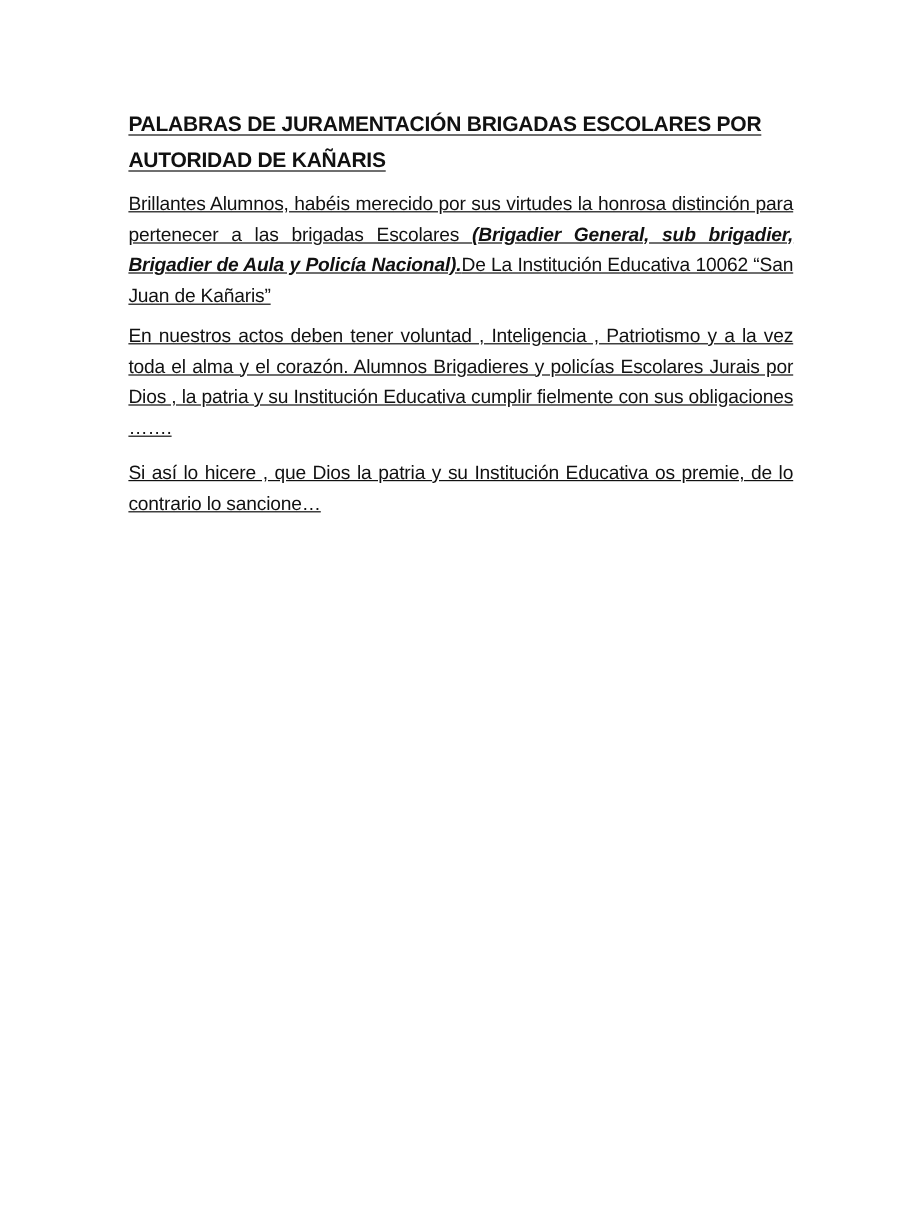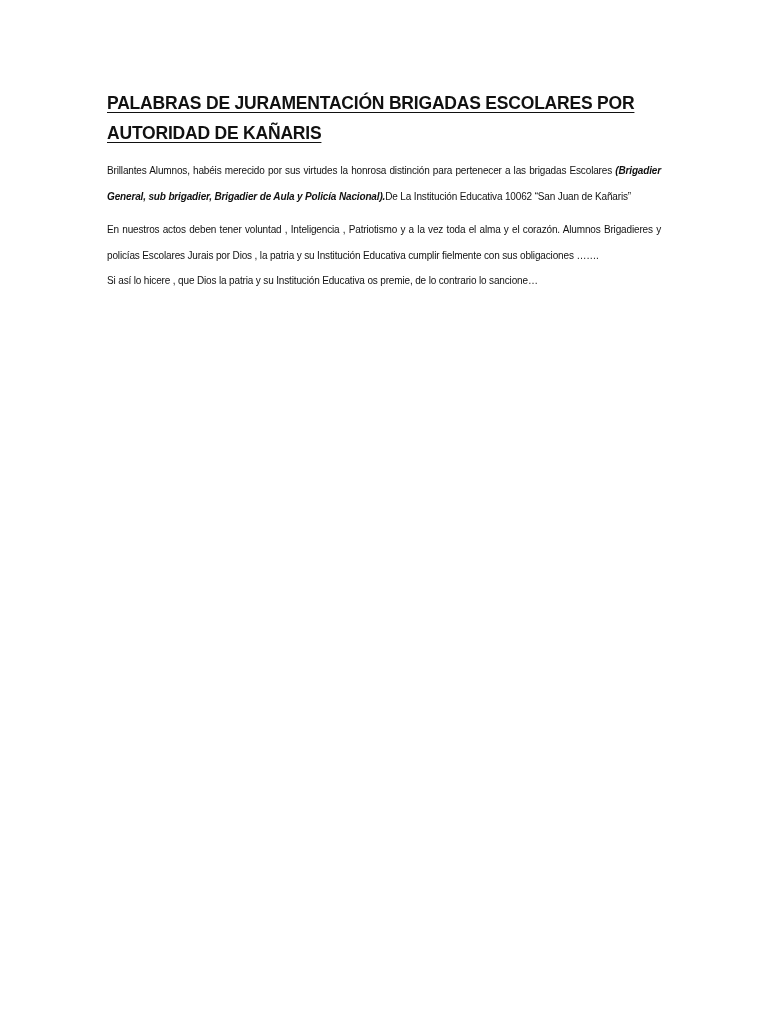--- a/index.html
+++ b/index.html
@@ -28,35 +28,36 @@
       line-height: 30px;
       margin: 0;
       letter-spacing: -0.2px;
     }
     .title span {
       text-decoration: underline;
       text-underline-offset: 3px;
     }
     .para {
       margin: 0;
-      font-size: 10px;
+      font-size: 16px;
       line-height: 25.5px;
       text-align: justify;
       letter-spacing: -0.15px;
+      text-decoration: underline;
     }
     .p1 { margin-top: 10px; }
     .p2 { margin-top: 8px; }
     .oath {
       margin: 12px 0 0 0;
       font-size: 14px;
       font-weight: bold;
       font-style: italic;
       line-height: 24px;
     }
-    .p3 { margin-top: 0; }
+    .p3 { margin-top: 12px; }
     .bi {
       font-weight: bold;
       font-style: italic;
     }
   </style>
 </head>
 <body>
 
 <div class="page">
   <h1 class="title">

